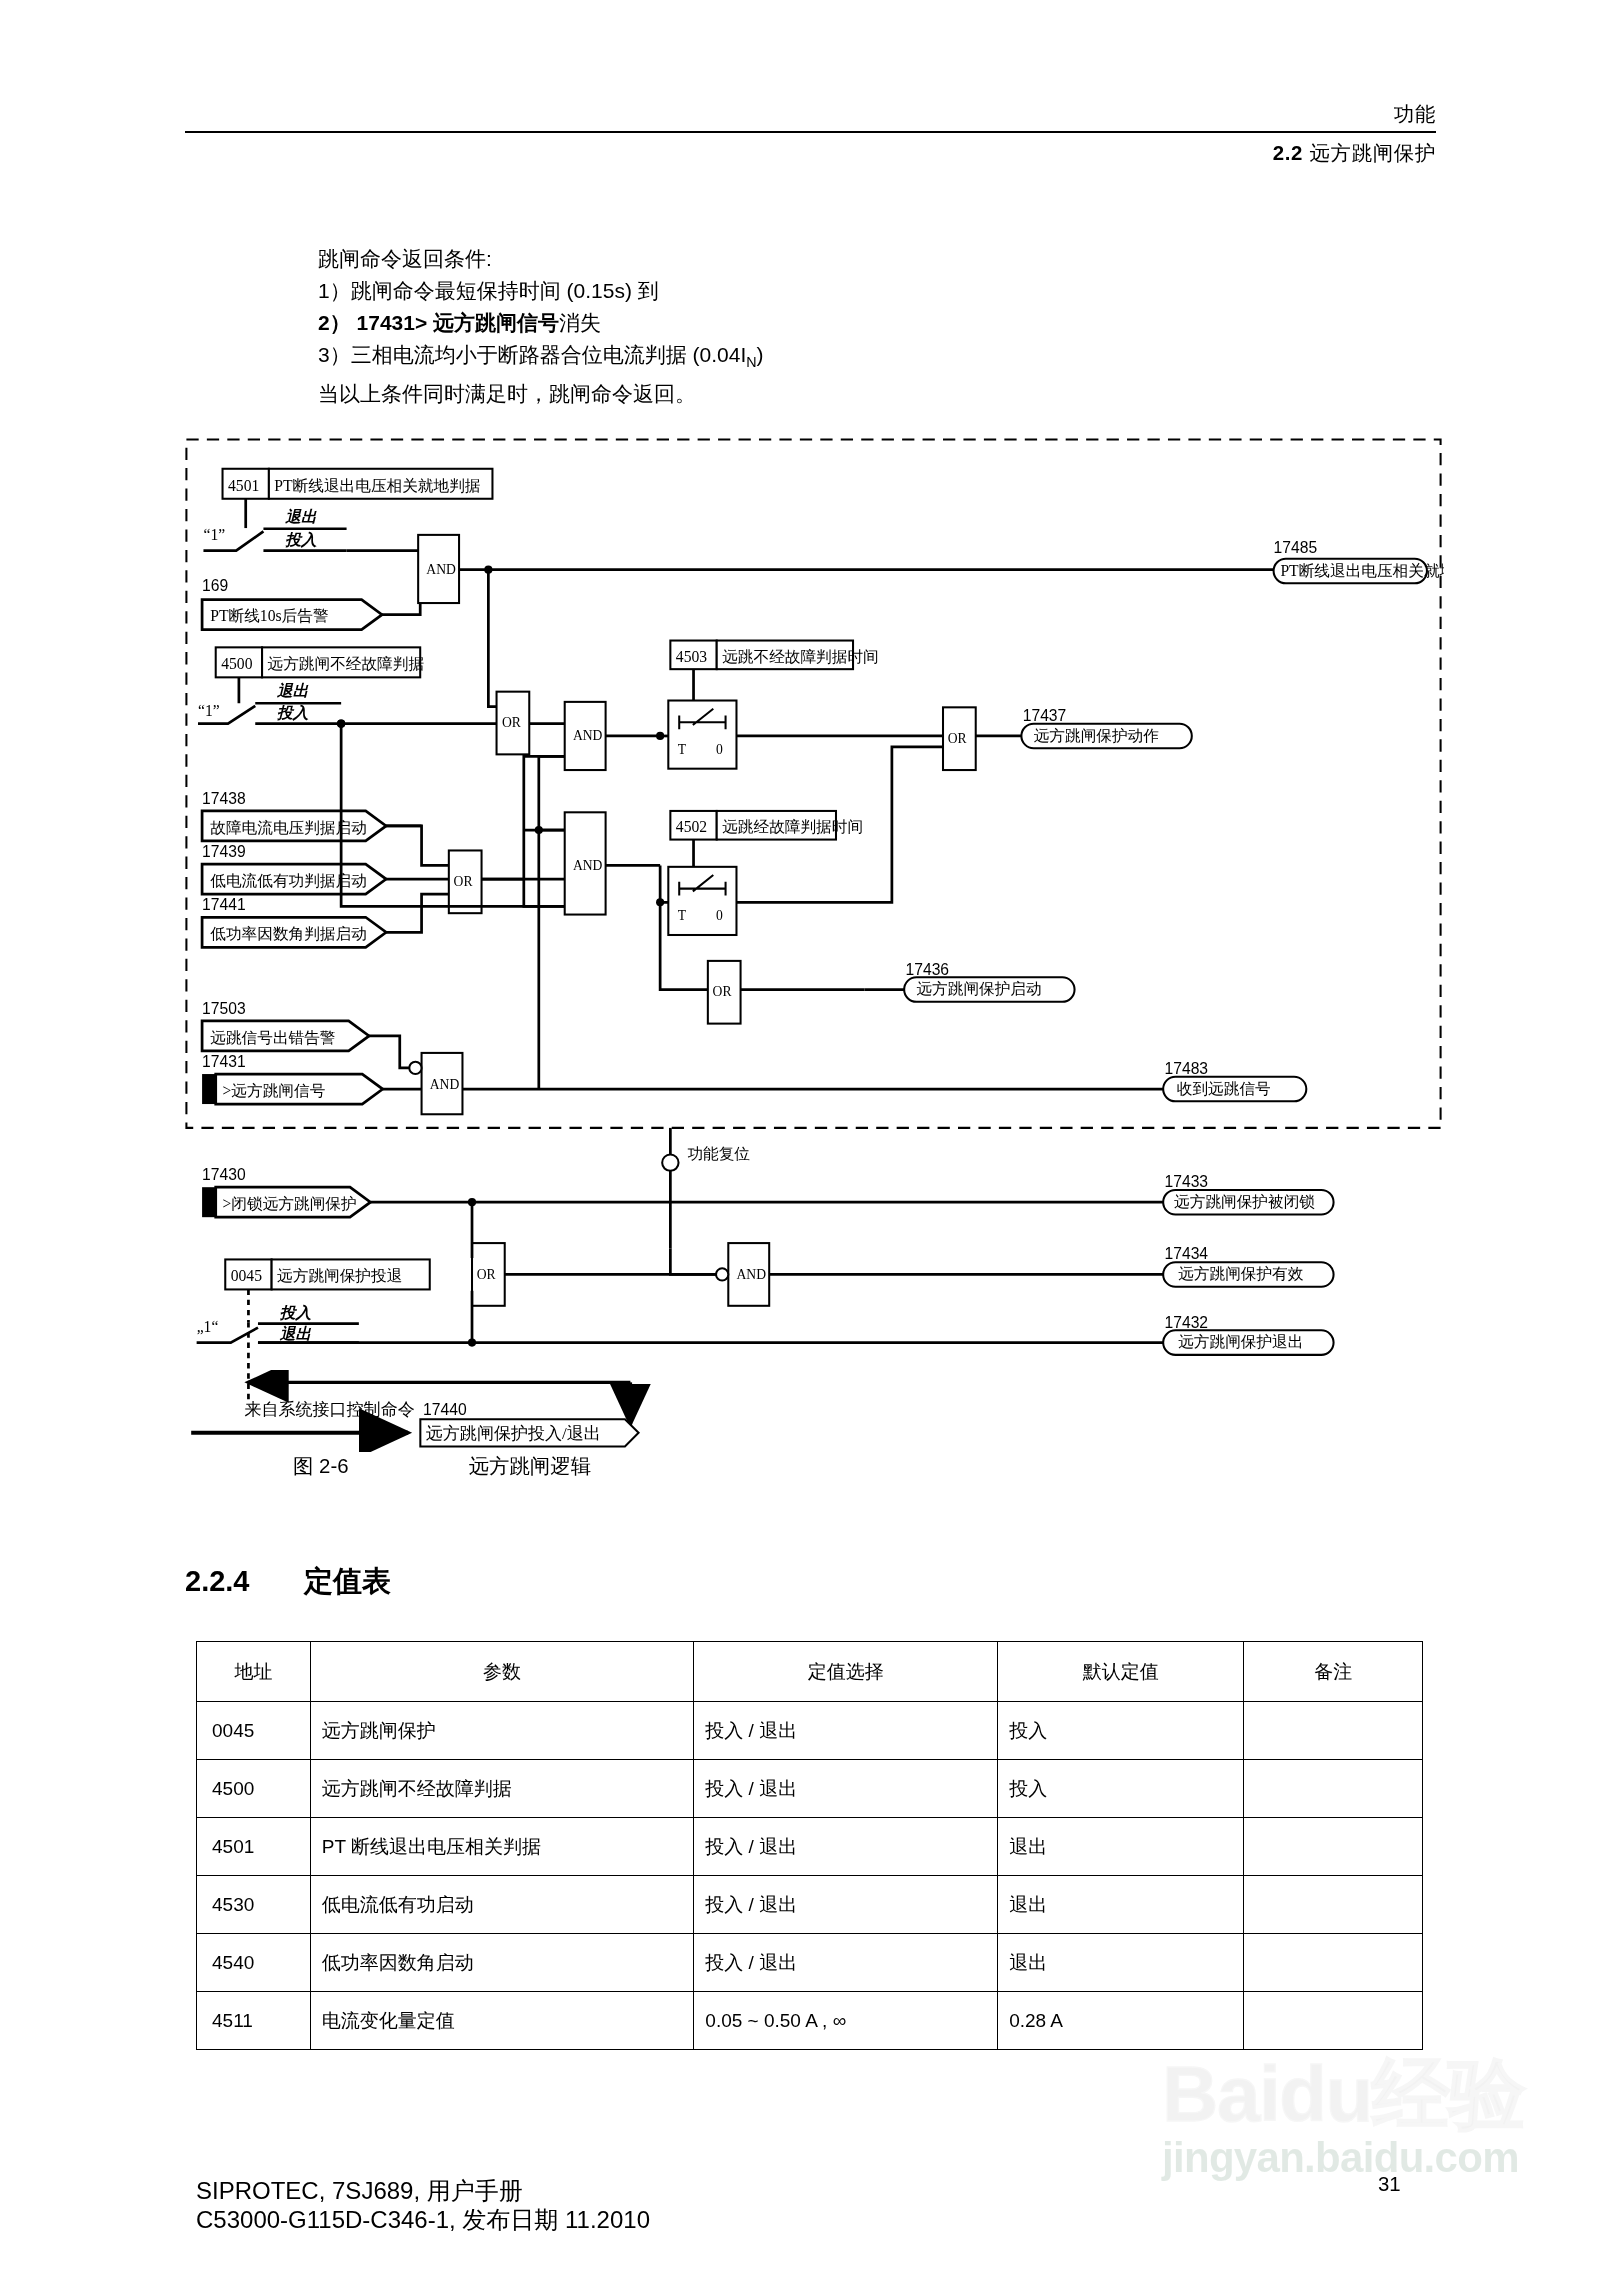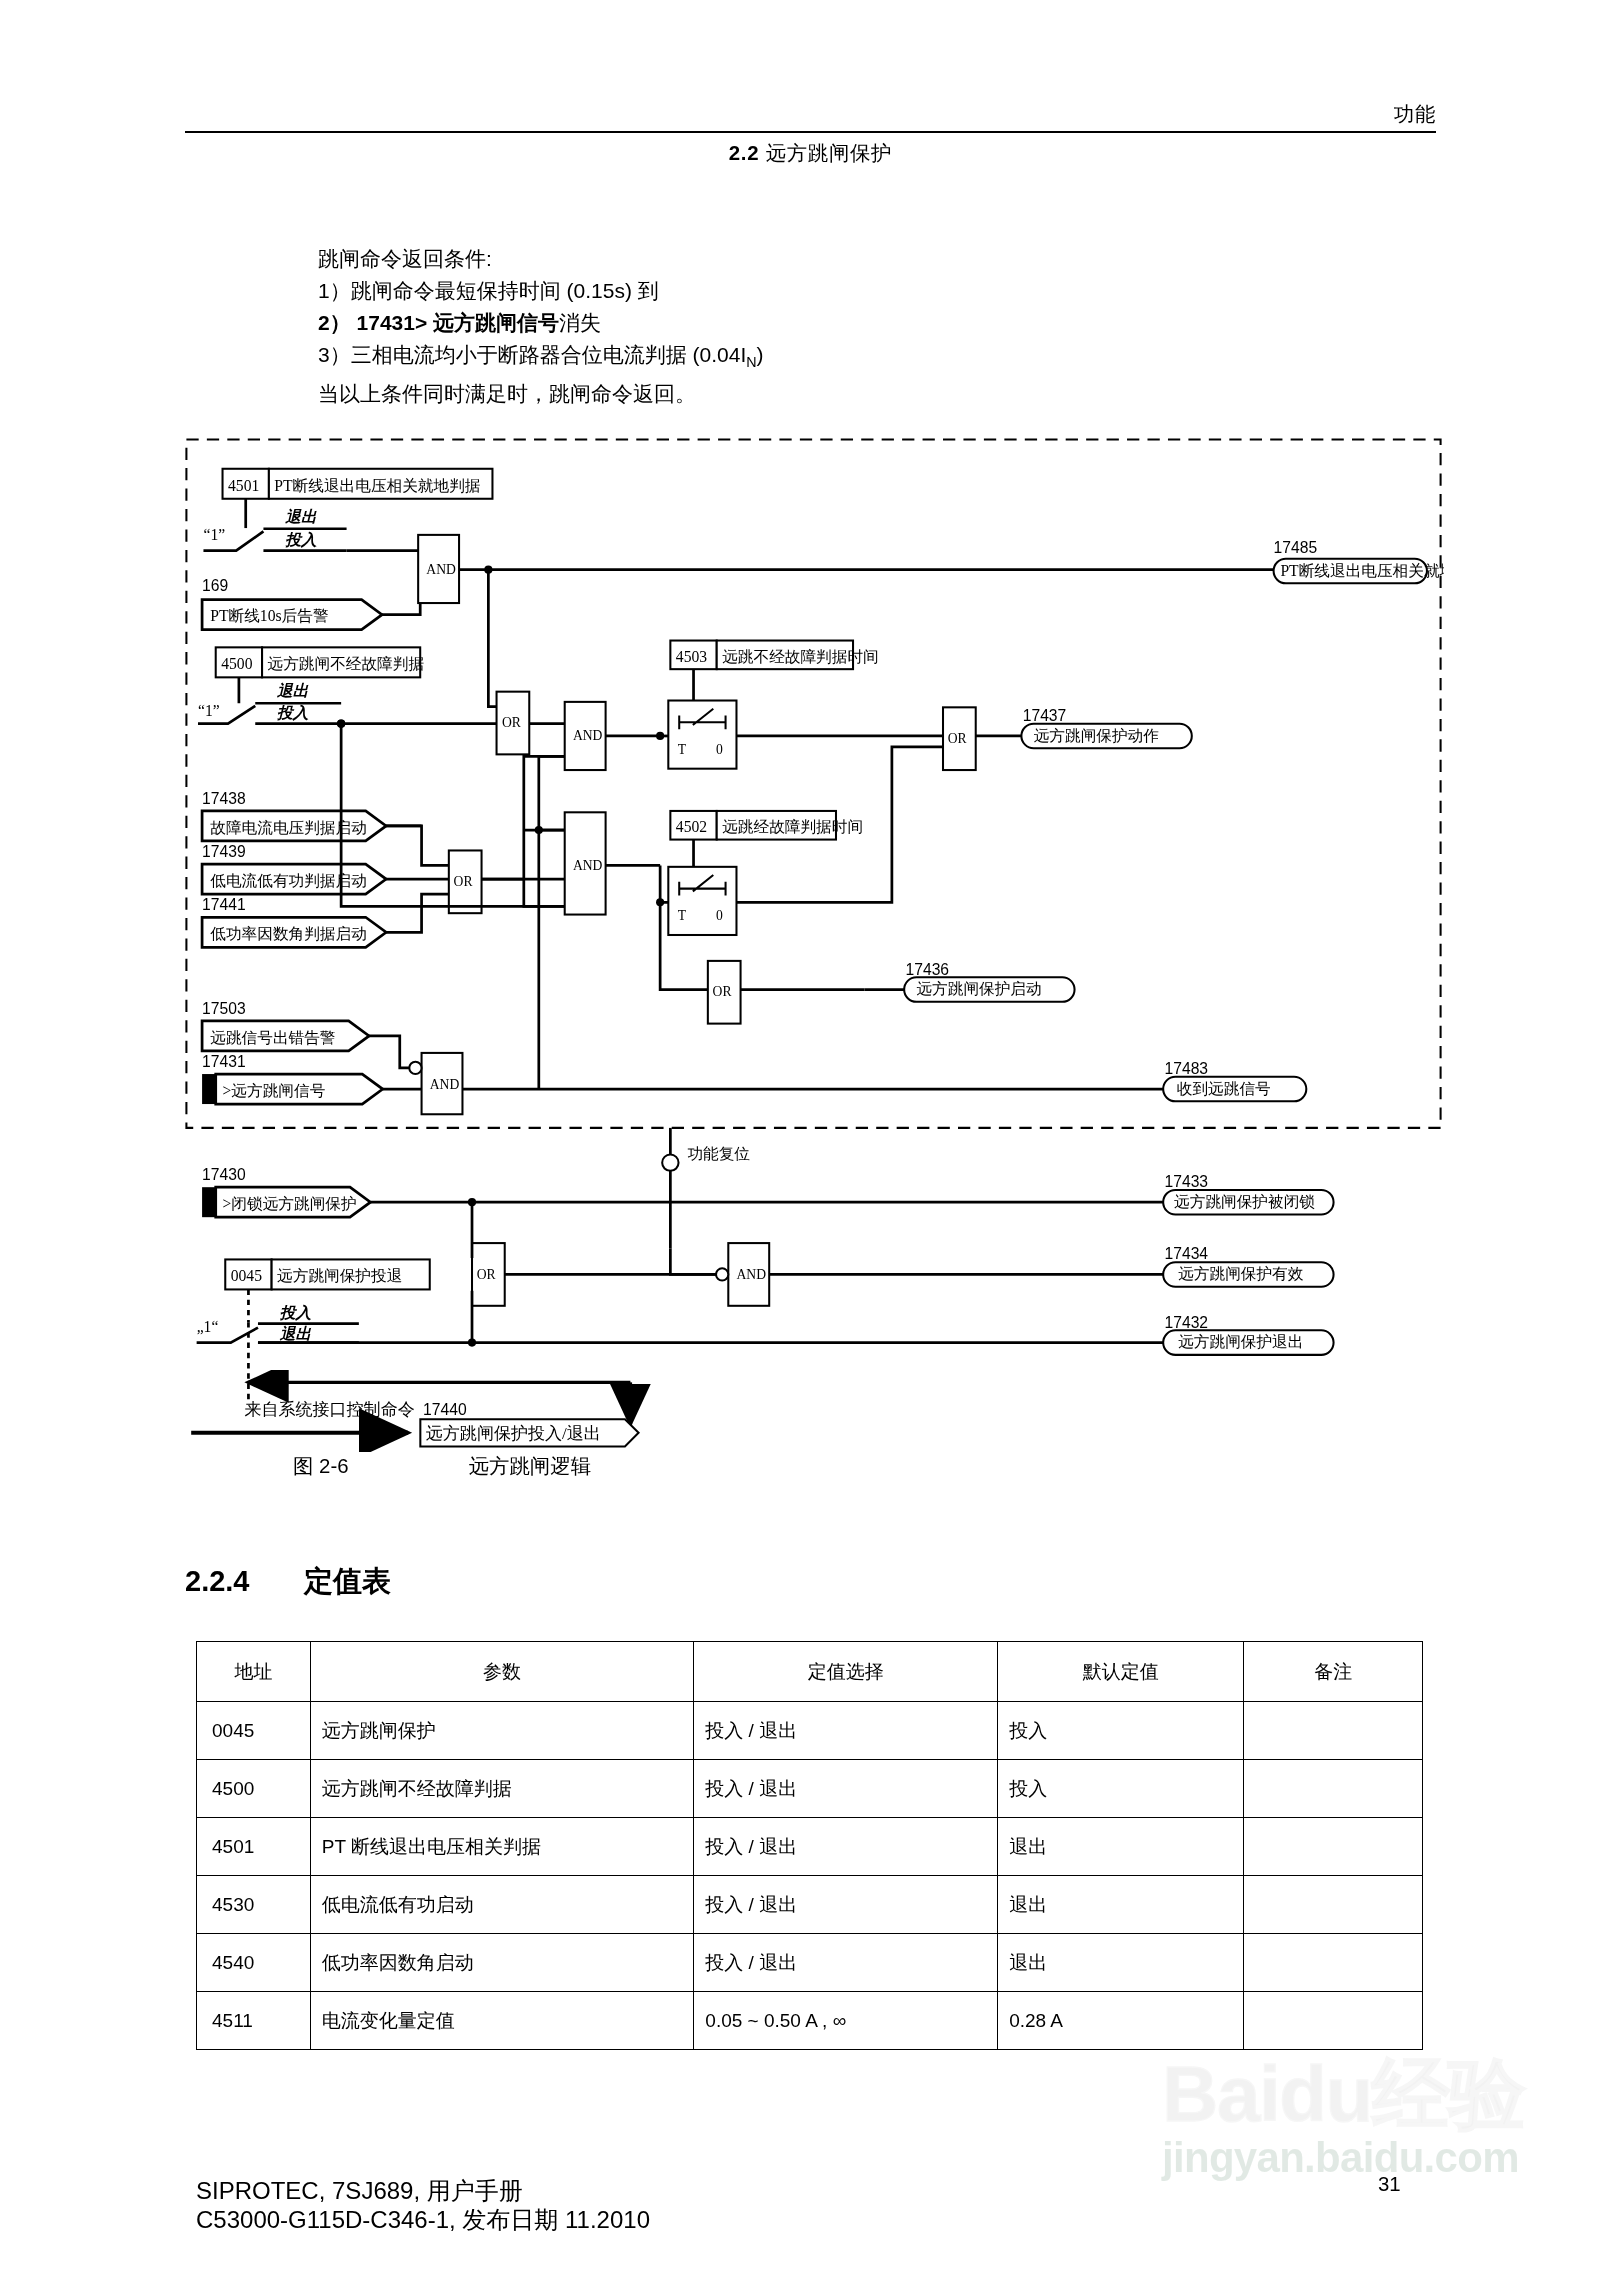--- a/index.html
+++ b/index.html
@@ -7,21 +7,21 @@
     width:1622px;height:2295px;position:relative;
     font-family:"Liberation Sans","DejaVu Sans",sans-serif;
     color:#000;overflow:hidden;
   }
   .page{position:absolute;inset:0;}
 
   
   #header{position:absolute;left:185px;top:102px;width:1251px;}
   #header .hdr-func{text-align:right;font-size:20.4px;line-height:1.2;letter-spacing:0.7px;}
   #header .hdr-rule{border-bottom:2.7px solid #000;margin-top:4.1px;}
-  #header .hdr-sub{text-align:center;font-size:20.4px;margin-top:6.8px;letter-spacing:0.7px;}
+  #header .hdr-sub{text-align:right;font-size:20.4px;margin-top:6.8px;letter-spacing:0.7px;}
   #header .hdr-sub .num{font-weight:bold;}
 
   
   #intro{position:absolute;left:318px;top:219px;width:954px;font-size:21px;line-height:32px;margin-top:24px;}
   #intro .b{font-weight:bold;}
   #intro sub{font-size:14.3px;}
 
   
   #figure{position:absolute;left:183px;top:436px;width:1261px;height:968px;}
   #figure svg{display:block;}

